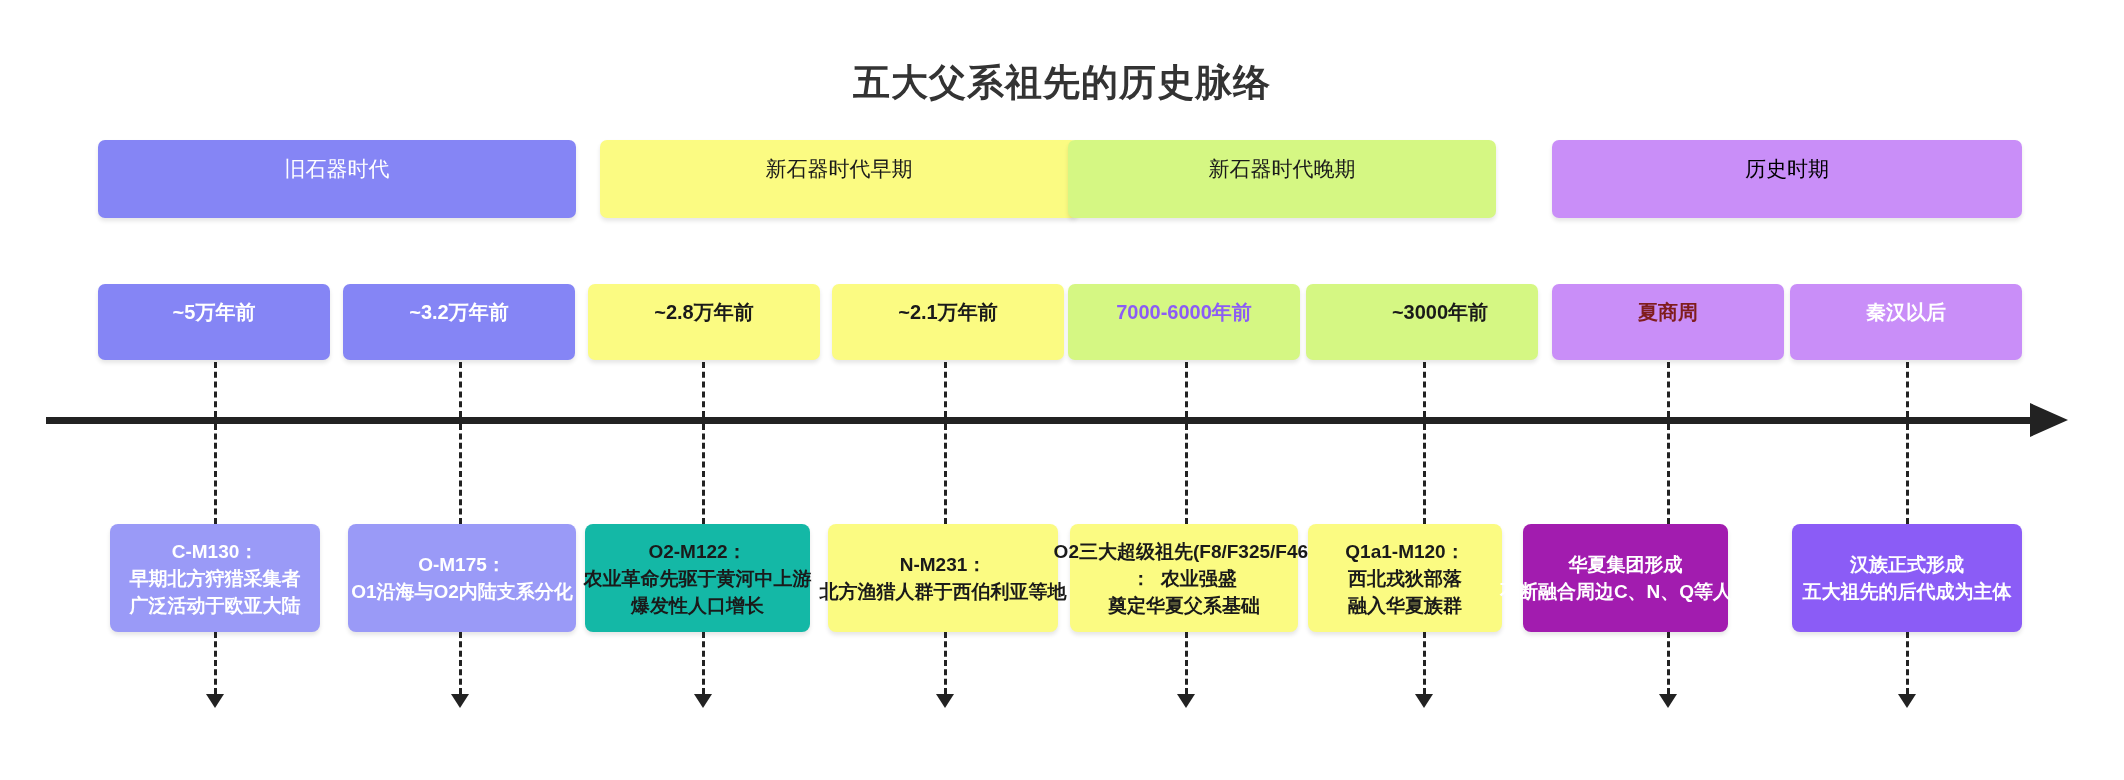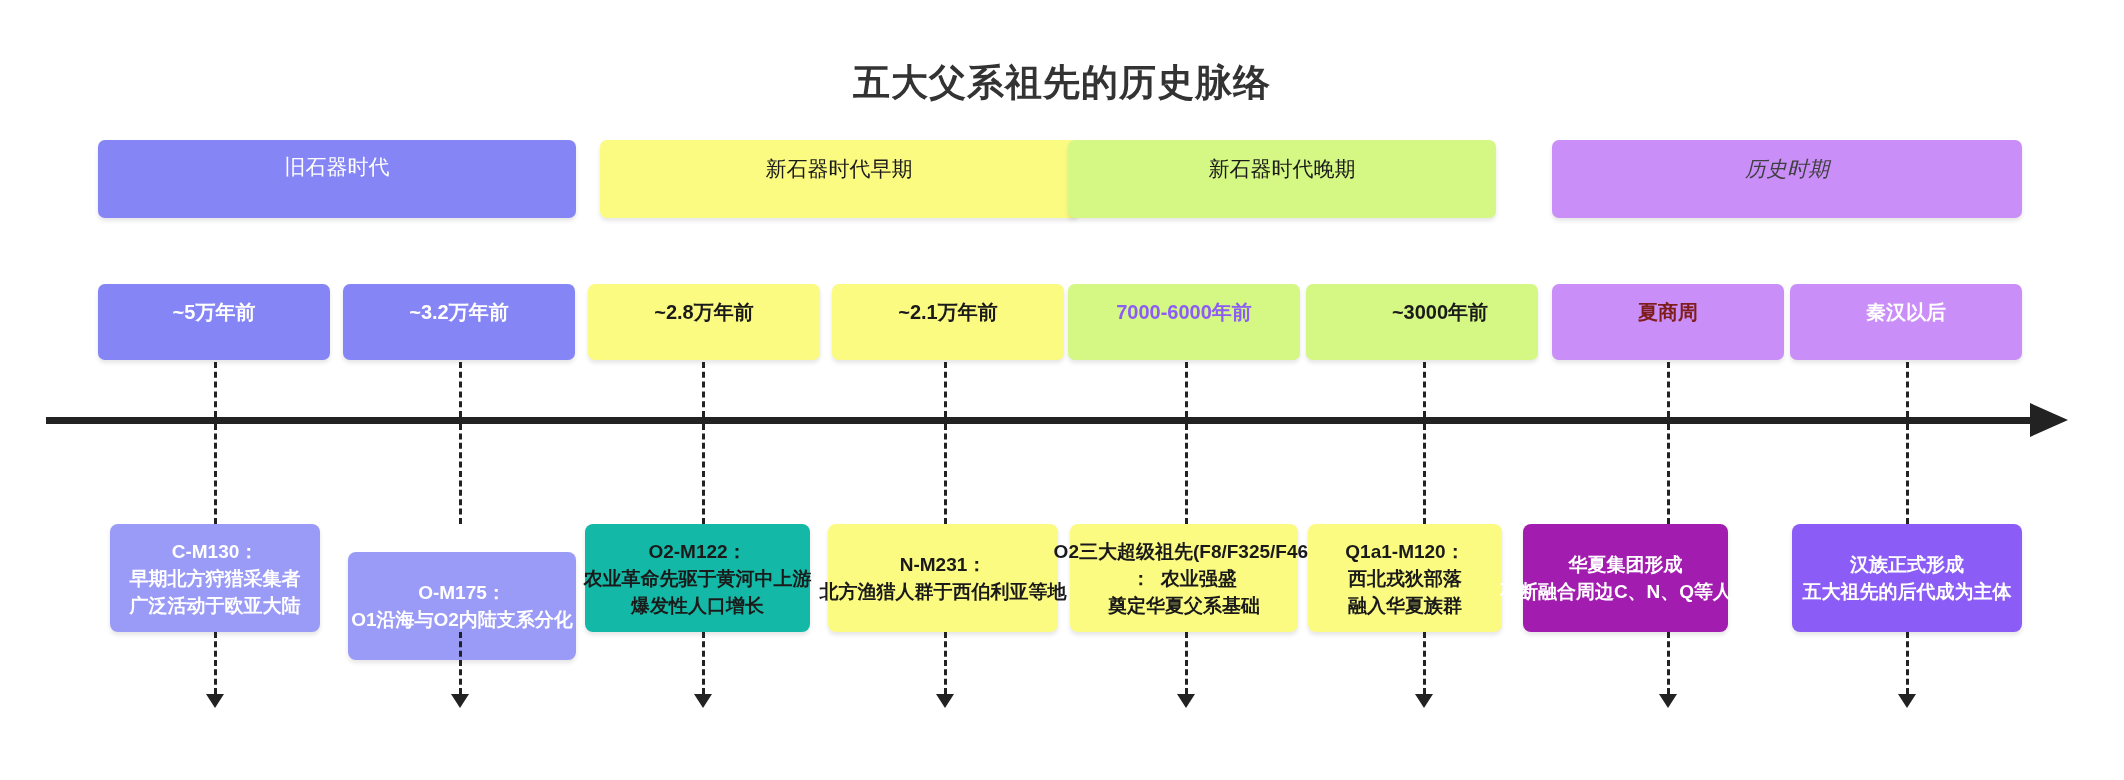--- a/index.html
+++ b/index.html
@@ -148,30 +148,30 @@
     white-space: pre;
   }
 </style>
 </head>
 <body>
 
 <div class="title">五大父系祖先的历史脉络</div>
 
 <div class="era-row">
     <div class="era-band" style="left: 98px; width: 478px; background: rgb(133, 133, 245);">
-      <span class="era-label" style="color: rgb(255, 255, 255); font-family: Liberation Mono, monospace;">旧石器时代</span>
+      <span class="era-label" style="color: rgb(255, 255, 255);">旧石器时代</span>
     </div>
     <div class="era-band" style="left: 588px; width: 478px; background: rgb(251, 251, 130); margin-left: 12px;">
       <span class="era-label" style="color: rgb(26, 26, 26);">新石器时代早期</span>
     </div>
     <div class="era-band" style="left: 1068px; width: 428px; background: rgb(213, 247, 131);">
       <span class="era-label" style="color: rgb(26, 26, 26);">新石器时代晚期</span>
     </div>
     <div class="era-band" style="left: 1552px; width: 470px; background: rgb(201, 142, 248);">
-      <span class="era-label" style="color: #404040; font-style: italic;">历史时期</span>
+      <span class="era-label" style="color: #000000;">历史时期</span>
     </div>
   </div>
 <div class="date-row">
     <div class="date-box" style="left: 98px; width: 232px; background: rgb(133, 133, 245);">
       <span class="date-label" style="color: rgb(255, 255, 255);">~5万年前</span>
     </div>
     <div class="date-box" style="left: 343px; width: 232px; background: rgb(133, 133, 245);">
       <span class="date-label" style="color: rgb(255, 255, 255);">~3.2万年前</span>
     </div>
     <div class="date-box" style="left: 588px; width: 232px; background: rgb(251, 251, 130);">
@@ -196,21 +196,21 @@
 
 <div class="axis"></div>
 <div class="axis-head"></div>
 
 <div class="content-row">
     <div class="content-box" style="left: 110px; width: 210px; background: rgb(154, 154, 247);">
       <span class="content-label" style="color: rgb(255, 255, 255);">C-M130：
 早期北方狩猎采集者
 广泛活动于欧亚大陆</span>
     </div>
-    <div class="content-box" style="left: 348px; width: 228px; background: rgb(154, 154, 247); margin-top: 28px;">
+    <div class="content-box" style="left: 348px; width: 228px; background: rgb(154, 154, 247);">
       <span class="content-label" style="color: rgb(255, 255, 255);">O-M175：
 O1沿海与O2内陆支系分化</span>
     </div>
     <div class="content-box" style="left: 585px; width: 225px; background: #14b8a6;">
       <span class="content-label" style="color: rgb(26, 26, 26);">O2-M122：
 农业革命先驱于黄河中上游
 爆发性人口增长</span>
     </div>
     <div class="content-box" style="left: 828px; width: 230px; background: rgb(251, 251, 130);">
       <span class="content-label" style="color: rgb(26, 26, 26);">N-M231：

